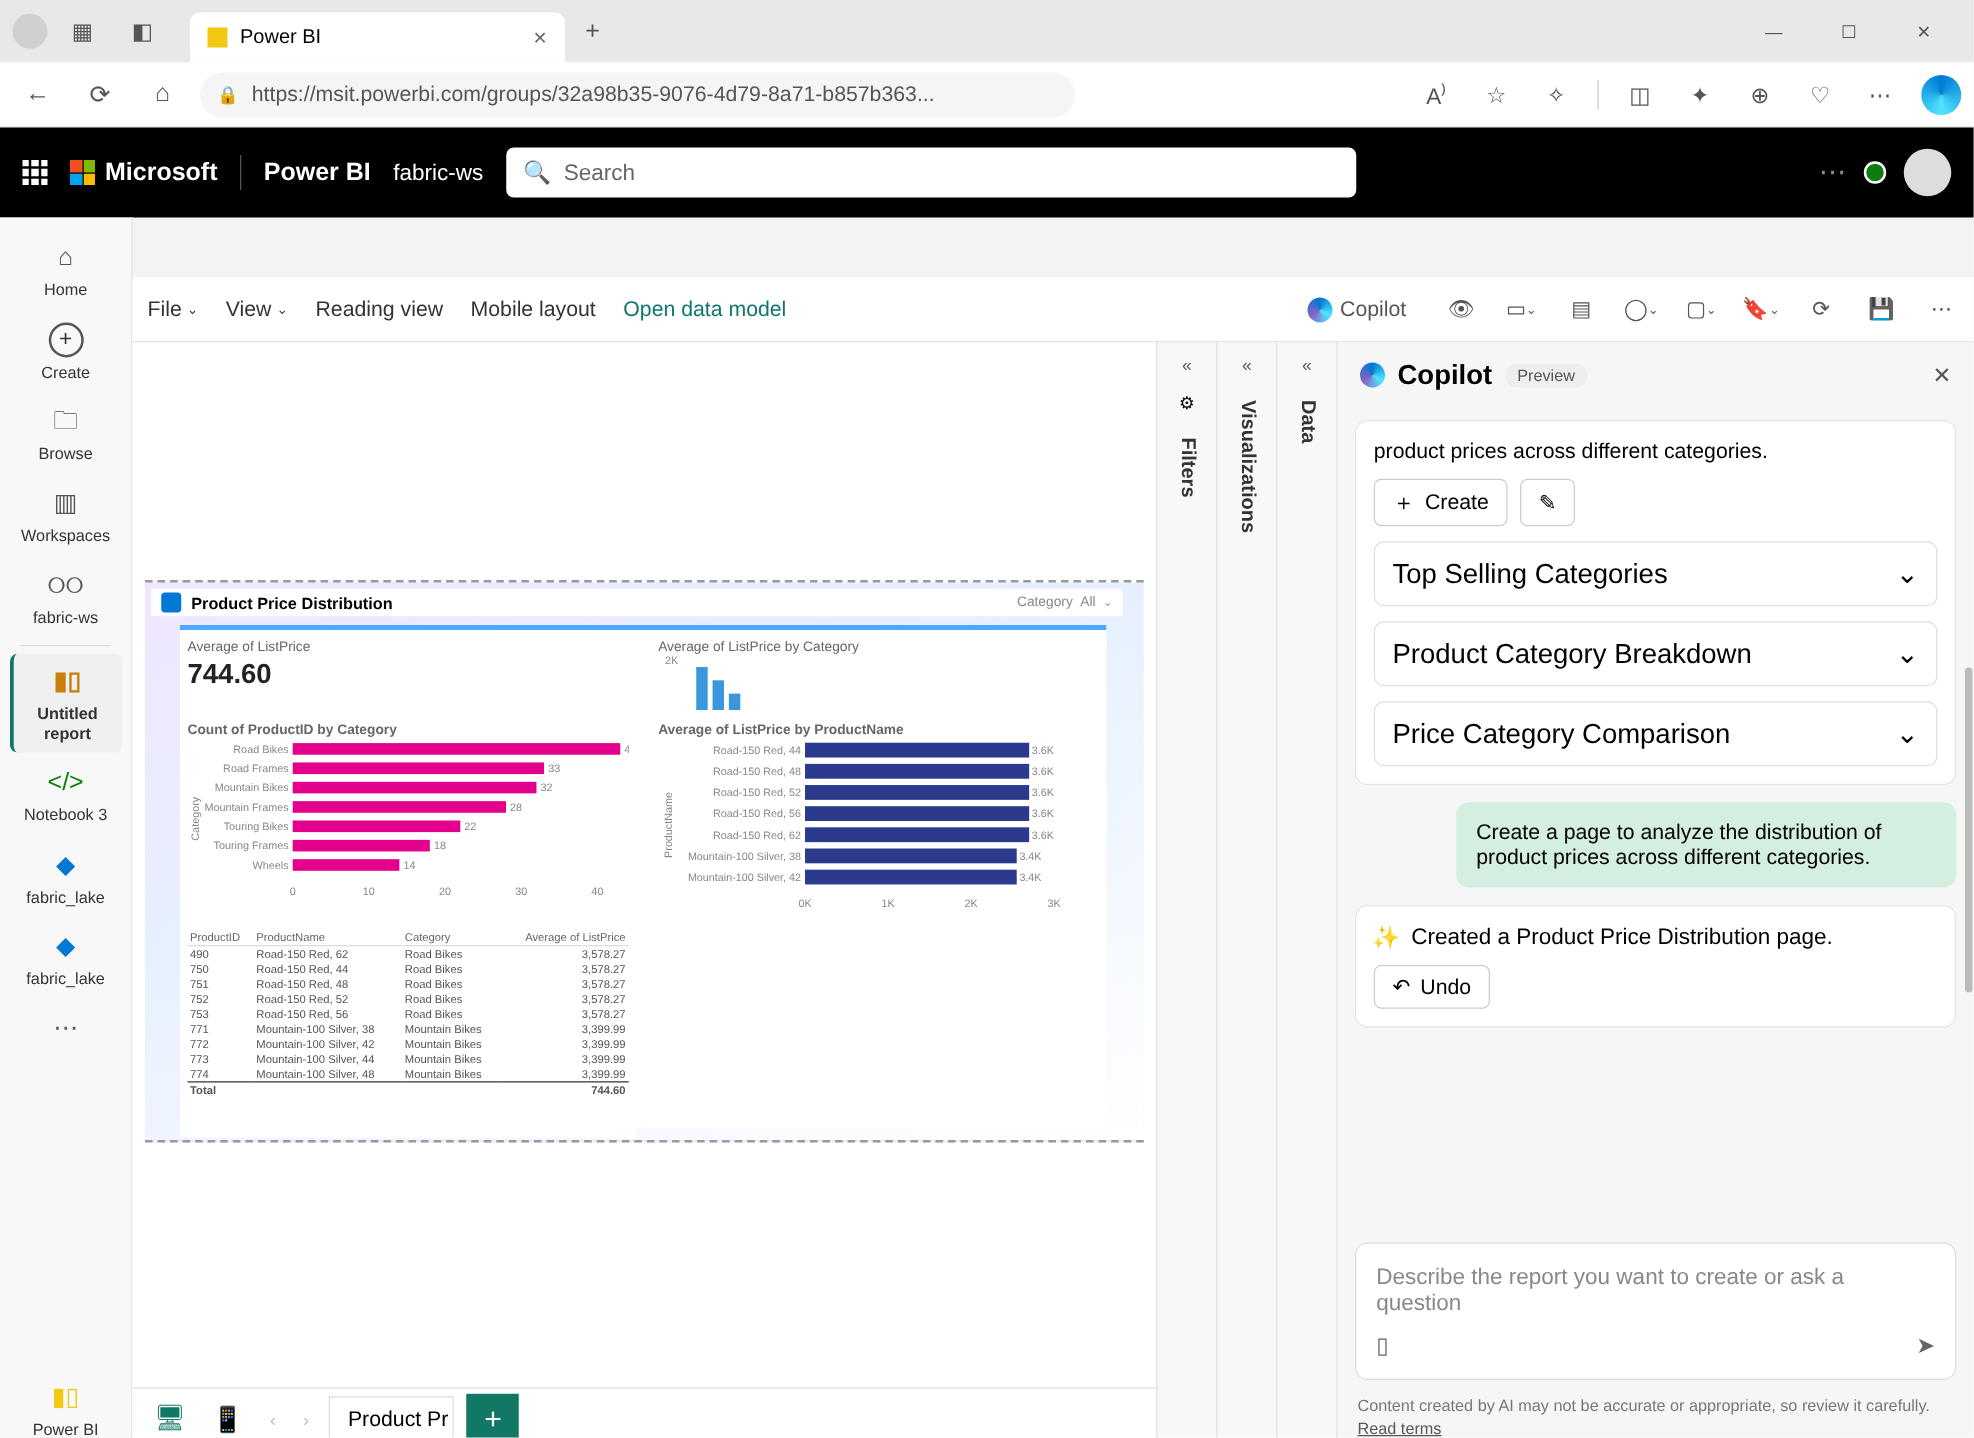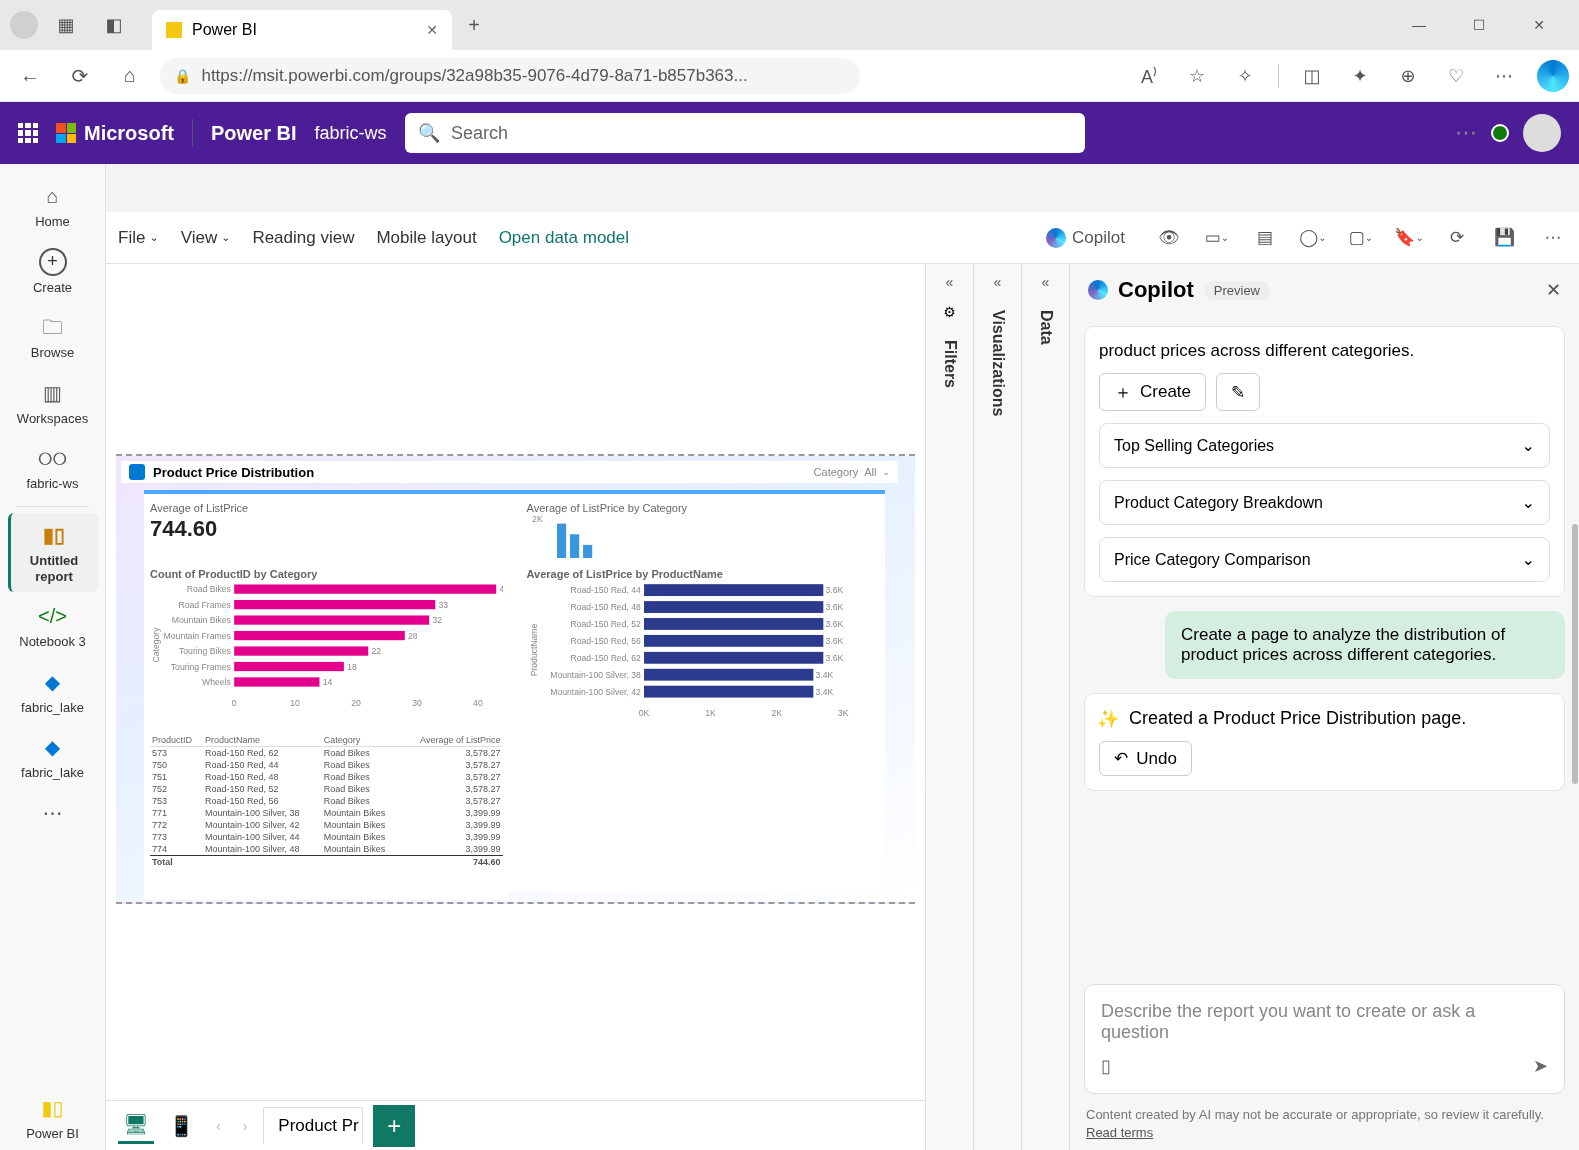--- a/index.html
+++ b/index.html
@@ -19,21 +19,21 @@
 
 .address-bar-row { height:52px; background:#fff; display:flex; align-items:center; padding:0 10px; gap:10px; border-bottom:1px solid #e0e0e0; }
 .nav-icon { width:40px; height:40px; display:flex; align-items:center; justify-content:center; color:#555; font-size:20px; border-radius:4px; }
 .address-box { flex:0 0 700px; height:36px; background:#f5f5f5; border-radius:18px; display:flex; align-items:center; padding:0 14px; gap:10px; color:#555; font-size:17px; }
 .address-box .lock { font-size:14px; }
 .right-icons { margin-left:auto; display:flex; gap:18px; align-items:center; color:#555; }
 .right-icons .ricon { width:30px; height:30px; display:flex; align-items:center; justify-content:center; font-size:18px; }
 .copilot-circle { width:32px; height:32px; border-radius:50%; background: conic-gradient(#0078d4,#50e6ff,#0078d4); }
 
 
-.app-header { height:62px; background:#4c1d95; display:flex; align-items:center; padding:0 18px; gap:18px; color:#fff; }
+.app-header { height:72px; background:#000000; display:flex; align-items:center; padding:0 18px; gap:18px; color:#fff; }
 .waffle { width:20px; height:20px; display:grid; grid-template-columns:repeat(3,1fr); grid-template-rows:repeat(3,1fr); gap:2px; }
 .waffle span { background:#fff; }
 .ms-logo { display:flex; align-items:center; gap:8px; font-size:20px; font-weight:600; }
 .ms-sq { width:20px; height:20px; display:grid; grid-template-columns:1fr 1fr; grid-template-rows:1fr 1fr; gap:1px; }
 .ms-sq span:nth-child(1){background:#f25022;} .ms-sq span:nth-child(2){background:#7fba00;}
 .ms-sq span:nth-child(3){background:#00a4ef;} .ms-sq span:nth-child(4){background:#ffb900;}
 .divider-v { width:1px; height:28px; background:#555; }
 .search-box { flex:0 0 680px; height:40px; background:#fff; border-radius:6px; display:flex; align-items:center; padding:0 14px; gap:10px; color:#666; font-size:18px; }
 .hdr-right { margin-left:auto; display:flex; align-items:center; gap:14px; }
 .status-dot { width:18px; height:18px; border-radius:50%; background:#107c10; border:2px solid #fff; }
@@ -86,21 +86,21 @@
 
 .copilot-panel { width:510px; background:#f6f6f6; border-left:1px solid #e0e0e0; display:flex; flex-direction:column; }
 .cp-header { height:52px; display:flex; align-items:center; padding:0 18px; gap:10px; }
 .cp-header .title { font-size:22px; font-weight:600; }
 .cp-badge { background:#eee; border-radius:10px; padding:2px 10px; font-size:13px; color:#555;}
 .cp-close { margin-left:auto; font-size:18px; color:#555; }
 .cp-body { flex:1; overflow-y:auto; padding:10px 14px; display:flex; flex-direction:column; gap:14px; }
 .cp-card { background:#fff; border:1px solid #e4e4e4; border-radius:10px; padding:14px; display:flex; flex-direction:column; gap:12px; font-size:17px;}
 .cp-btn { border:1px solid #ccc; border-radius:6px; padding:6px 14px; background:#fff; display:inline-flex; align-items:center; gap:8px; font-size:17px;}
 .cp-row { display:flex; gap:10px; }
-.cp-accordion { border:1px solid #ddd; border-radius:8px; padding:12px 14px; display:flex; justify-content:space-between; align-items:center; font-size:16px; font-weight:500; background:#fff;}
+.cp-accordion { border:1px solid #ddd; border-radius:8px; padding:12px 14px; display:flex; justify-content:space-between; align-items:center; font-size:22px; font-weight:500; background:#fff;}
 .user-msg { align-self:flex-end; background:#d4eee0; border-radius:10px; padding:14px 16px; font-size:17px; max-width:400px; }
 .status-msg { display:flex; align-items:center; gap:10px; font-size:18px; }
 .wand-icon { width:20px; height:20px; display:flex; align-items:center; justify-content:center; color:#d13438;}
 .undo-btn { border:1px solid #ccc; border-radius:6px; padding:6px 14px; background:#fff; display:inline-flex; align-items:center; gap:8px; font-size:17px; width:fit-content;}
 .cp-input-area { padding:12px 14px 4px; }
 .cp-input { background:#fff; border:1px solid #ddd; border-radius:10px; padding:16px; font-size:18px; color:#888; min-height:110px; display:flex; flex-direction:column; justify-content:space-between;}
 .cp-input-bottom { display:flex; justify-content:space-between; align-items:center; color:#666; font-size:18px;}
 .cp-footer { font-size:13px; color:#777; padding:8px 16px; line-height:1.4;}
 .cp-footer a{ color:#555; text-decoration:underline;}
 .cp-thumb { position:absolute; right:1px; top:260px; width:6px; height:260px; background:#bbb; border-radius:3px;}
@@ -403,21 +403,21 @@
               <div class="card">
                 <table class="tbl" id="data-table">
                     <tbody>
                       <tr>
                         <th>ProductID</th>
                         <th>ProductName</th>
                         <th>Category</th>
                         <th>Average of ListPrice</th>
                       </tr>
                       <tr>
-                        <td>573</td>
+                        <td>490</td>
                         <td>Road-150 Red, 62</td>
                         <td>Road Bikes</td>
                         <td>3,578.27</td>
                       </tr>
                       <tr>
                         <td>750</td>
                         <td>Road-150 Red, 44</td>
                         <td>Road Bikes</td>
                         <td>3,578.27</td>
                       </tr>

